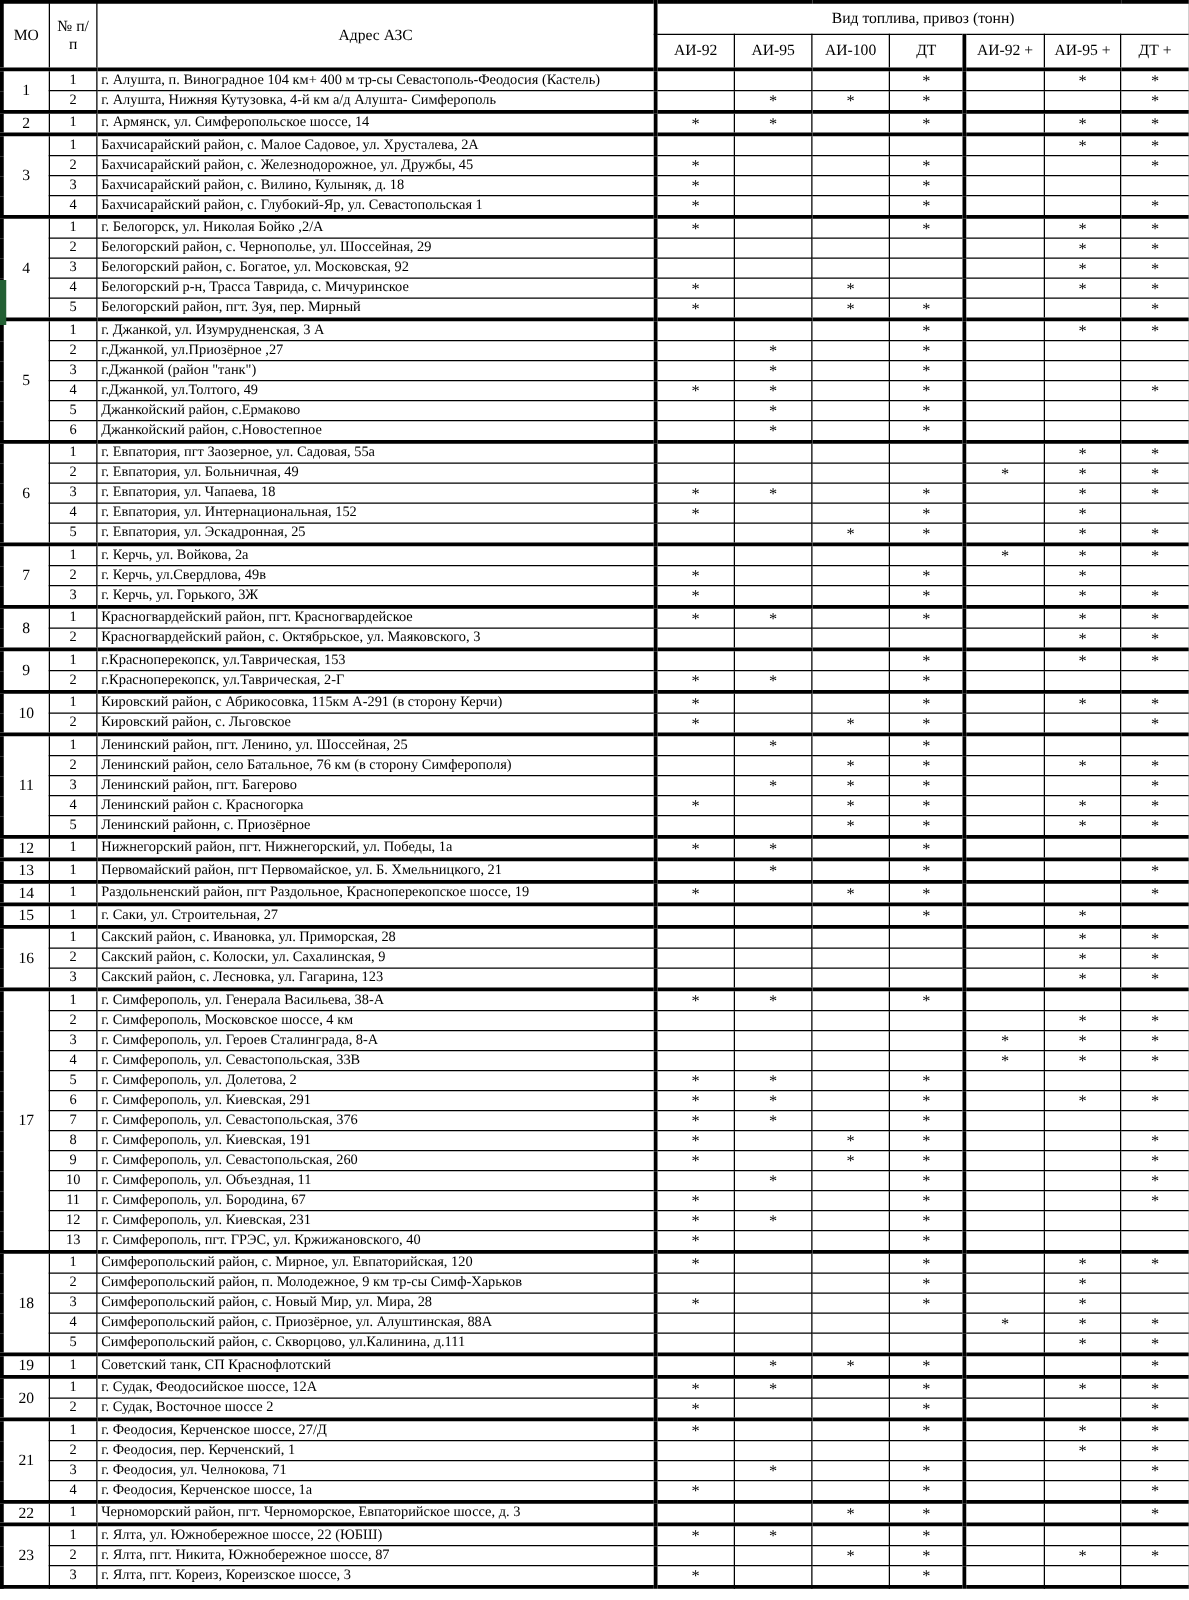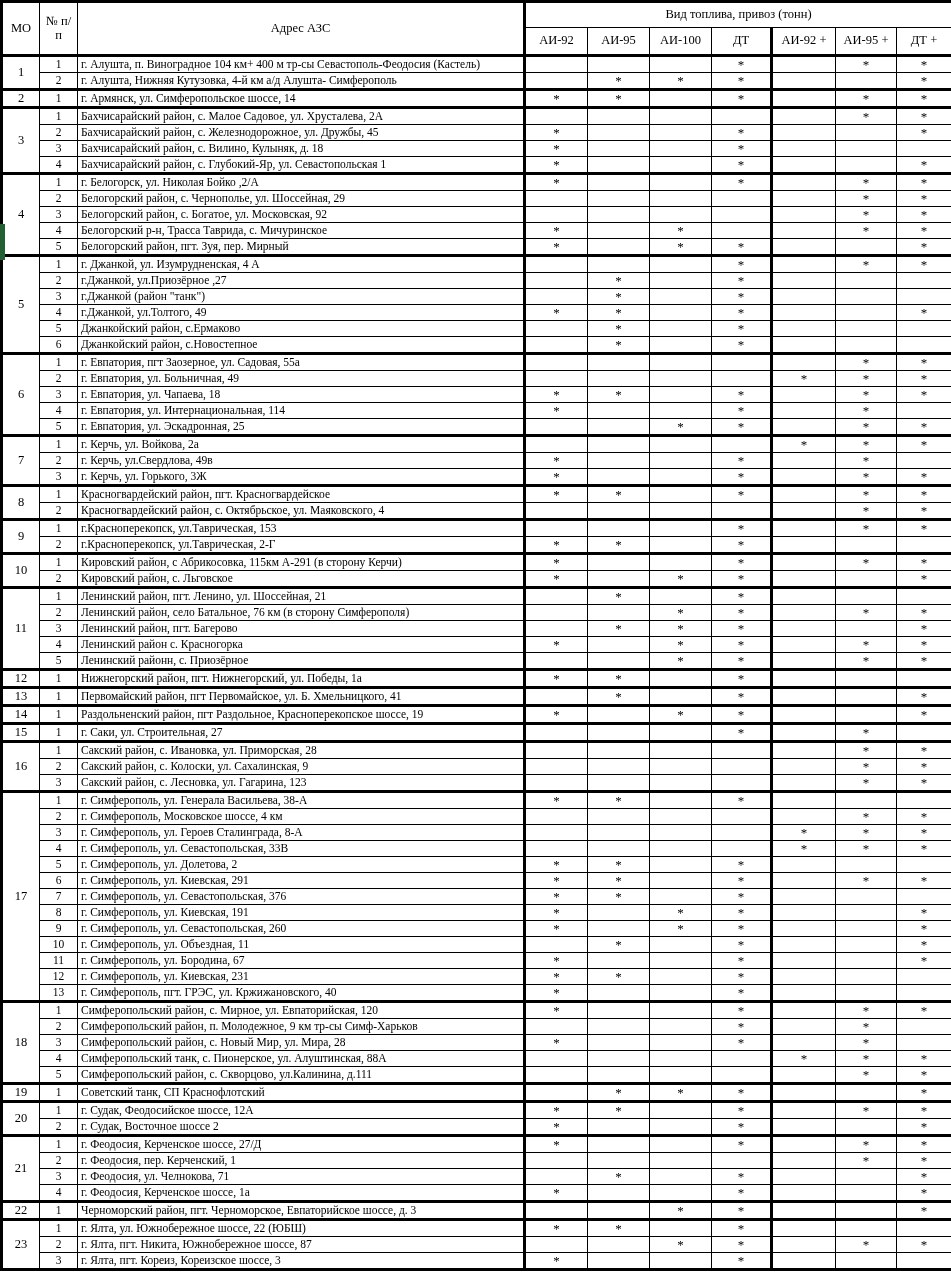--- a/index.html
+++ b/index.html
@@ -189,21 +189,21 @@
         <td class="fuel"></td>
         <td class="fuel">*</td>
         <td class="fuel vr">*</td>
         <td class="fuel"></td>
         <td class="fuel"></td>
         <td class="fuel">*</td>
       </tr>
       <tr class="group-start">
         <td rowspan="6" class="mo">5</td>
         <td class="num">1</td>
-        <td class="addr vr">г. Джанкой, ул. Изумрудненская, 4 А</td>
+        <td class="addr vr">г. Джанкой, ул. Изумрудненская, 3 А</td>
         <td class="fuel"></td>
         <td class="fuel"></td>
         <td class="fuel"></td>
         <td class="fuel vr">*</td>
         <td class="fuel"></td>
         <td class="fuel">*</td>
         <td class="fuel">*</td>
       </tr>
       <tr>
         <td class="num">2</td>
@@ -289,21 +289,21 @@
         <td class="fuel">*</td>
         <td class="fuel">*</td>
         <td class="fuel"></td>
         <td class="fuel vr">*</td>
         <td class="fuel"></td>
         <td class="fuel">*</td>
         <td class="fuel">*</td>
       </tr>
       <tr>
         <td class="num">4</td>
-        <td class="addr vr">г. Евпатория, ул. Интернациональная, 114</td>
+        <td class="addr vr">г. Евпатория, ул. Интернациональная, 152</td>
         <td class="fuel">*</td>
         <td class="fuel"></td>
         <td class="fuel"></td>
         <td class="fuel vr">*</td>
         <td class="fuel"></td>
         <td class="fuel">*</td>
         <td class="fuel"></td>
       </tr>
       <tr>
         <td class="num">5</td>
@@ -357,21 +357,21 @@
         <td class="fuel">*</td>
         <td class="fuel">*</td>
         <td class="fuel"></td>
         <td class="fuel vr">*</td>
         <td class="fuel"></td>
         <td class="fuel">*</td>
         <td class="fuel">*</td>
       </tr>
       <tr>
         <td class="num">2</td>
-        <td class="addr vr">Красногвардейский район, с. Октябрьское, ул. Маяковского, 4</td>
+        <td class="addr vr">Красногвардейский район, с. Октябрьское, ул. Маяковского, 3</td>
         <td class="fuel"></td>
         <td class="fuel"></td>
         <td class="fuel"></td>
         <td class="fuel vr"></td>
         <td class="fuel"></td>
         <td class="fuel">*</td>
         <td class="fuel">*</td>
       </tr>
       <tr class="group-start">
         <td rowspan="2" class="mo">9</td>
@@ -415,21 +415,21 @@
         <td class="fuel"></td>
         <td class="fuel">*</td>
         <td class="fuel vr">*</td>
         <td class="fuel"></td>
         <td class="fuel"></td>
         <td class="fuel">*</td>
       </tr>
       <tr class="group-start">
         <td rowspan="5" class="mo">11</td>
         <td class="num">1</td>
-        <td class="addr vr">Ленинский район, пгт. Ленино, ул. Шоссейная, 21</td>
+        <td class="addr vr">Ленинский район, пгт. Ленино, ул. Шоссейная, 25</td>
         <td class="fuel"></td>
         <td class="fuel">*</td>
         <td class="fuel"></td>
         <td class="fuel vr">*</td>
         <td class="fuel"></td>
         <td class="fuel"></td>
         <td class="fuel"></td>
       </tr>
       <tr>
         <td class="num">2</td>
@@ -483,21 +483,21 @@
         <td class="fuel">*</td>
         <td class="fuel"></td>
         <td class="fuel vr">*</td>
         <td class="fuel"></td>
         <td class="fuel"></td>
         <td class="fuel"></td>
       </tr>
       <tr class="group-start">
         <td rowspan="1" class="mo">13</td>
         <td class="num">1</td>
-        <td class="addr vr">Первомайский район, пгт Первомайское, ул. Б. Хмельницкого, 41</td>
+        <td class="addr vr">Первомайский район, пгт Первомайское, ул. Б. Хмельницкого, 21</td>
         <td class="fuel"></td>
         <td class="fuel">*</td>
         <td class="fuel"></td>
         <td class="fuel vr">*</td>
         <td class="fuel"></td>
         <td class="fuel"></td>
         <td class="fuel">*</td>
       </tr>
       <tr class="group-start">
         <td rowspan="1" class="mo">14</td>
@@ -730,21 +730,21 @@
         <td class="fuel">*</td>
         <td class="fuel"></td>
         <td class="fuel"></td>
         <td class="fuel vr">*</td>
         <td class="fuel"></td>
         <td class="fuel">*</td>
         <td class="fuel"></td>
       </tr>
       <tr>
         <td class="num">4</td>
-        <td class="addr vr">Симферопольский танк, с. Пионерское, ул. Алуштинская, 88А</td>
+        <td class="addr vr">Симферопольский район, с. Приозёрное, ул. Алуштинская, 88А</td>
         <td class="fuel"></td>
         <td class="fuel"></td>
         <td class="fuel"></td>
         <td class="fuel vr"></td>
         <td class="fuel">*</td>
         <td class="fuel">*</td>
         <td class="fuel">*</td>
       </tr>
       <tr>
         <td class="num">5</td>

